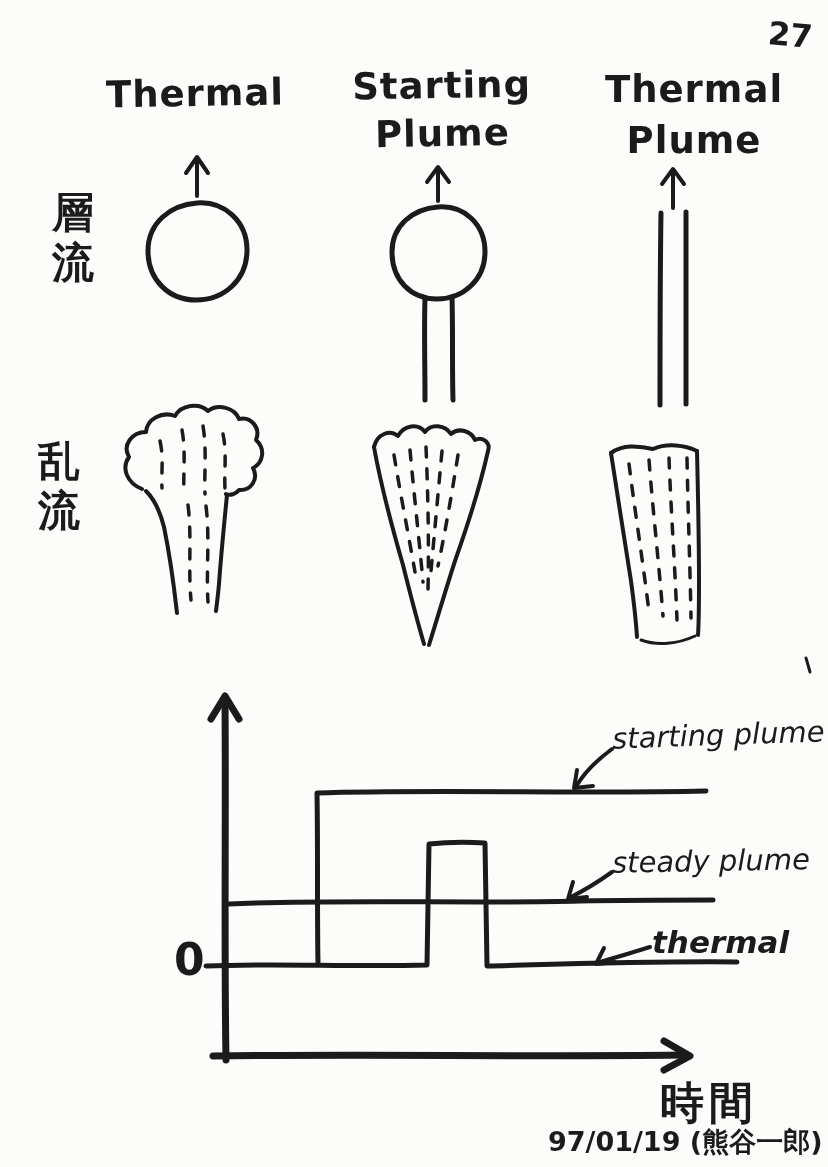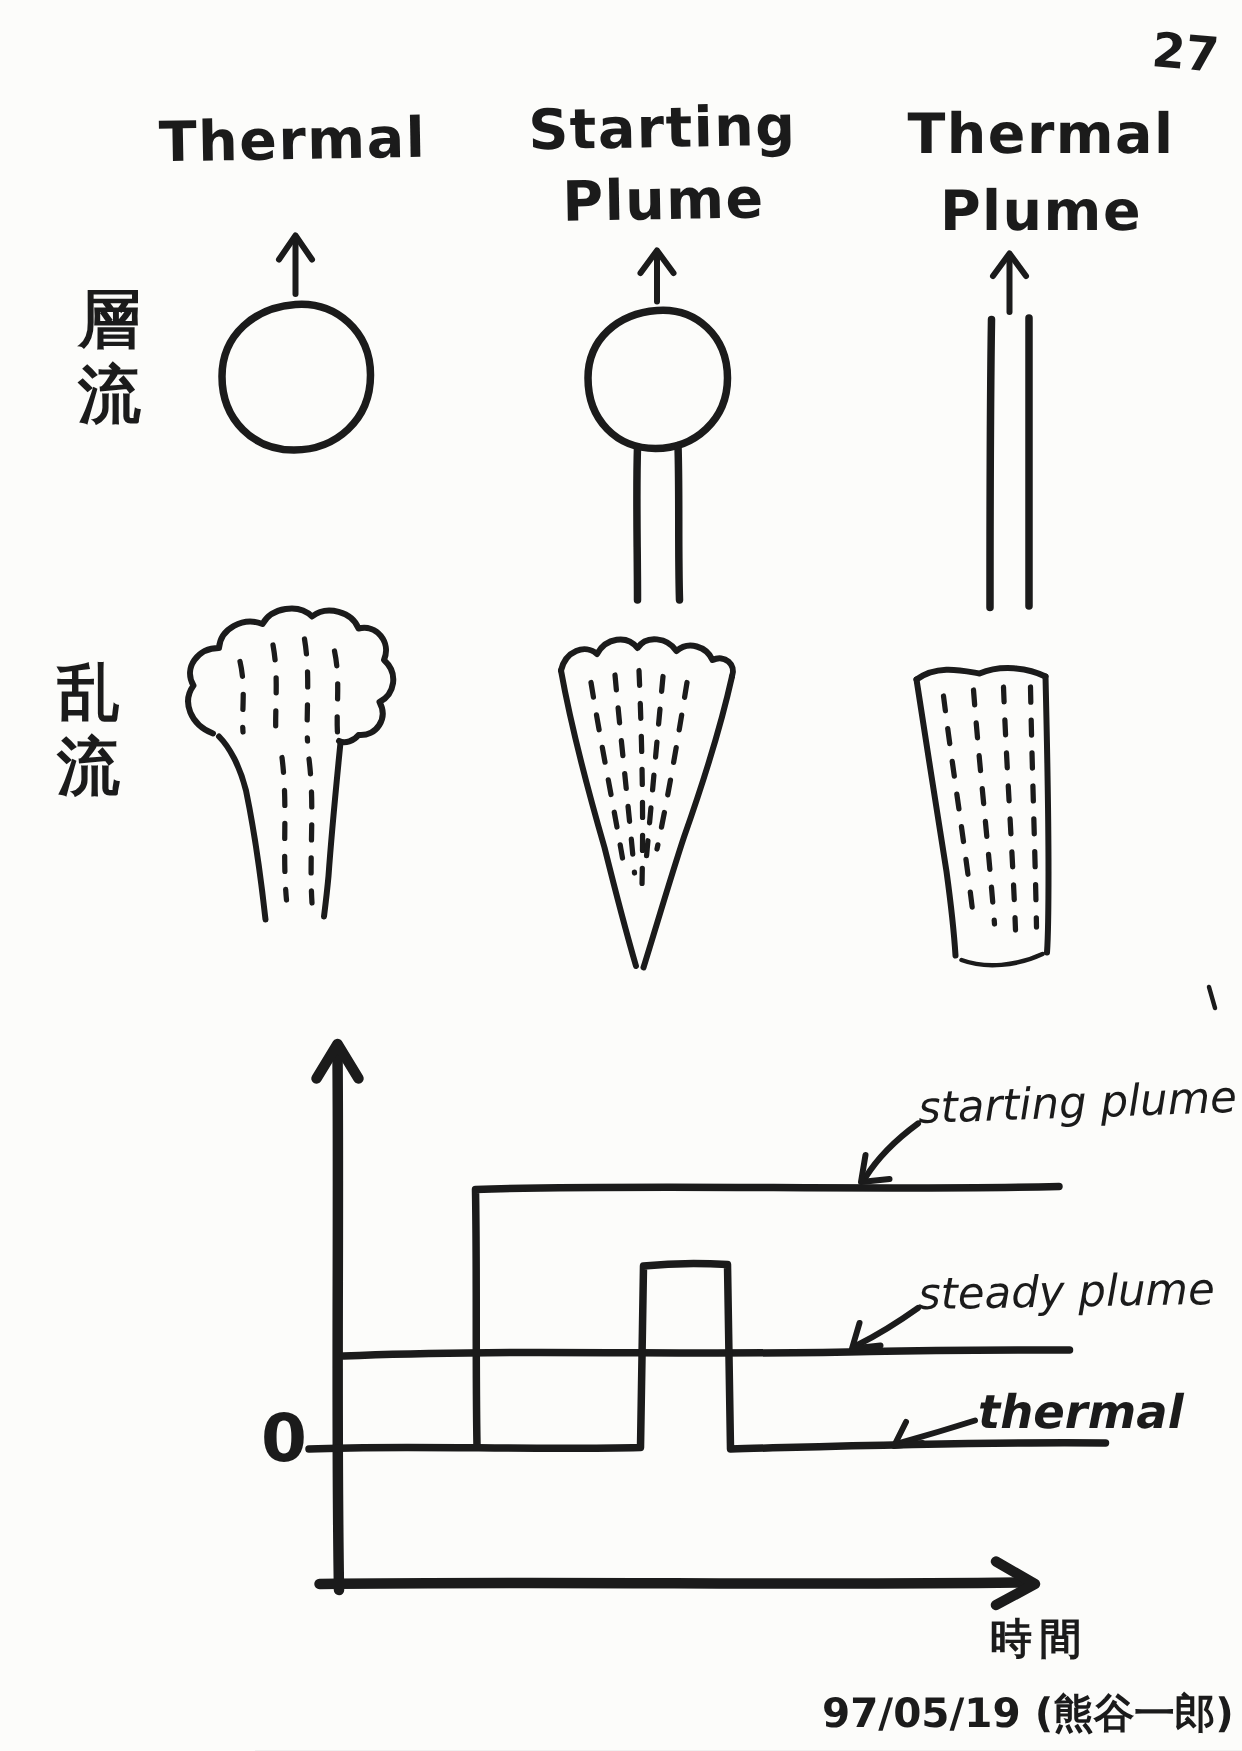--- a/index.html
+++ b/index.html
@@ -16,21 +16,21 @@
 
   .pnum{left:768px; top:16px; font-size:32px; font-weight:600; transform:rotate(5deg);}
   .h{text-align:center; font-size:37px; font-weight:600; letter-spacing:1px;}
   .h1{left:100px; top:72px; width:190px; transform:rotate(-1deg);}
   .h2{left:352px; top:62px; width:180px; line-height:1.30; transform:rotate(-1deg);}
   .h3{left:600px; top:64px; width:188px; line-height:1.38;}
   .rlabel{white-space:pre-line; font-size:42px; line-height:1.2; font-weight:600;}
   .r1{left:52px; top:188px;}
   .r2{left:38px; top:436px;}
   .ylab{left:158px; top:643px; font-size:40px; font-weight:700; letter-spacing:3px;}
-  .xlab{left:660px; top:1074px; font-size:28px; font-weight:700; letter-spacing:5px;}
+  .xlab{left:660px; top:1074px; font-size:44px; font-weight:700; letter-spacing:5px;}
   .zero{left:174px; top:934px; font-size:44px; font-weight:700;}
   .ann{font-size:29px; font-style:italic;}
   .ann1{left:612px; top:718px; transform:rotate(-2deg);}
   .ann2{left:612px; top:844px; transform:rotate(-1deg);}
   .ann3{left:652px; top:924px; font-weight:700; font-size:31px;}
   .sig{left:548px; top:1124px; font-size:27px; font-weight:600;}
 </style>
 </head>
 <body>
 
@@ -133,14 +133,14 @@
   <div class="rlabel r2">乱
 流</div>
 
   <div class="xlab">時間</div>
   <div class="zero">0</div>
 
   <div class="ann ann1">starting plume</div>
   <div class="ann ann2">steady plume</div>
   <div class="ann ann3">thermal</div>
 
-  <div class="sig">97/05/19 (熊谷一郎)</div>
+  <div class="sig">97/01/19 (熊谷一郎)</div>
 </div>
 
 </body></html>

